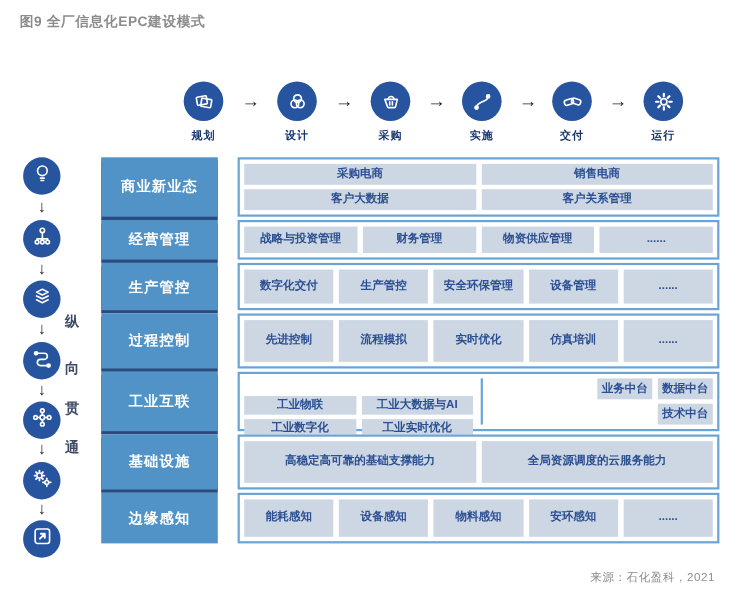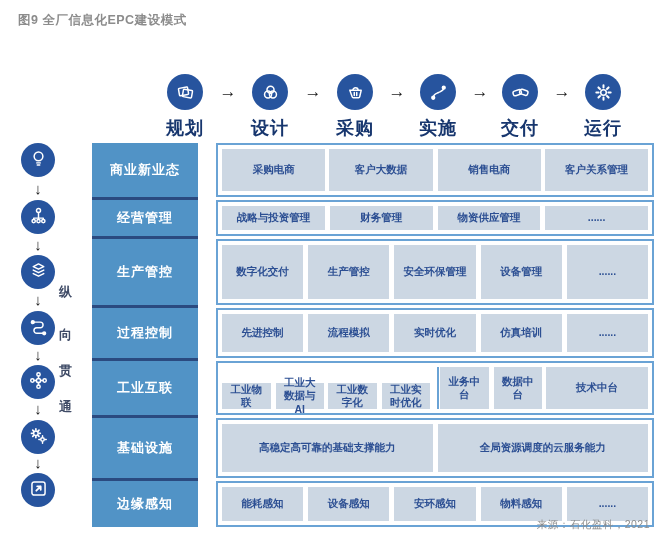--- a/index.html
+++ b/index.html
@@ -14,21 +14,21 @@
     letter-spacing:.5px;
   }
   
   .flow-step{position:absolute;width:56px;top:74px;text-align:center;}
   .circle{
     width:36px;height:36px;border-radius:50%;background:var(--deep-blue);
     margin:0 auto;display:flex;align-items:center;justify-content:center;
   }
   .circle svg{display:block;}
   .step-label{
-    margin-top:6px;font-size:18px;font-weight:bold;color:var(--label-navy);
+    margin-top:6px;font-size:10px;font-weight:bold;color:var(--label-navy);
     letter-spacing:1px;
   }
   .h-arrow{
     position:absolute;top:82px;width:22px;text-align:center;
     font-size:17px;font-weight:bold;color:var(--arrow-dark);
   }
   
   .vcircle{
     position:absolute;left:21px;width:34px;height:34px;border-radius:50%;
     background:var(--deep-blue);display:flex;align-items:center;justify-content:center;
@@ -58,22 +58,22 @@
     flex:1;border:2px solid var(--border-blue);background:#ffffff;
     padding:4px;display:flex;gap:5px;min-width:0;
   }
   .cell{
     flex:1;background:var(--cell-bg);color:var(--cell-text);
     font-size:10.5px;font-weight:bold;line-height:1.25;
     display:flex;align-items:center;justify-content:center;
     text-align:center;padding:2px 4px;min-width:0;
   }
   .hpair{flex:1;display:flex;gap:5px;min-width:0;}
-  .half{flex:1;display:flex;gap:4px;min-width:0;}
-  .half.right{border-left:2px solid var(--border-blue);padding-left:1px;}
+  .half{flex:1;display:flex;flex-direction:column;gap:4px;min-width:0;}
+  .half.right{border-left:2px solid var(--border-blue);padding-left:1px;align-items:flex-end;}
   .half.left{padding-right:2px;margin-top:16px;}
   .source{
     position:absolute;top:518px;right:20px;
     font-size:10.5px;color:var(--muted-gray);letter-spacing:.5px;
   }
 </style>
 </head>
 <body>
 
 <div class="title">图9 全厂信息化EPC建设模式</div>
@@ -239,21 +239,21 @@
   <div class="trow" style="height:36px">
     <div class="rowheader with-tick">经营管理</div>
     <div class="rowbody">
       <div class="cell">战略与投资管理</div>
       <div class="cell">财务管理</div>
       <div class="cell">物资供应管理</div>
       <div class="cell">......</div>
     </div>
   </div>
 
-  <div class="trow" style="height:66px">
+  <div class="trow" style="height:43px">
     <div class="rowheader with-tick">生产管控</div>
     <div class="rowbody">
       <div class="cell">数字化交付</div>
       <div class="cell">生产管控</div>
       <div class="cell">安全环保管理</div>
       <div class="cell">设备管理</div>
       <div class="cell">......</div>
     </div>
   </div>
 
@@ -286,34 +286,34 @@
           <div class="cell">业务中台</div>
           <div class="cell">数据中台</div>
         </div>
         <div class="hpair">
           <div class="cell">技术中台</div>
         </div>
       </div>
     </div>
   </div>
 
-  <div class="trow" style="height:60px">
+  <div class="trow" style="height:50px">
     <div class="rowheader with-tick">基础设施</div>
     <div class="rowbody">
       <div class="cell">高稳定高可靠的基础支撑能力</div>
       <div class="cell">全局资源调度的云服务能力</div>
     </div>
   </div>
 
   <div class="trow" style="height:46px">
     <div class="rowheader">边缘感知</div>
     <div class="rowbody">
       <div class="cell">能耗感知</div>
       <div class="cell">设备感知</div>
+      <div class="cell">物料感知</div>
       <div class="cell">安环感知</div>
-      <div class="cell">物料感知</div>
       <div class="cell">......</div>
     </div>
   </div>
 
 </div>
 
 <div class="source">来源：石化盈科，2021</div>
 
 </body></html>

